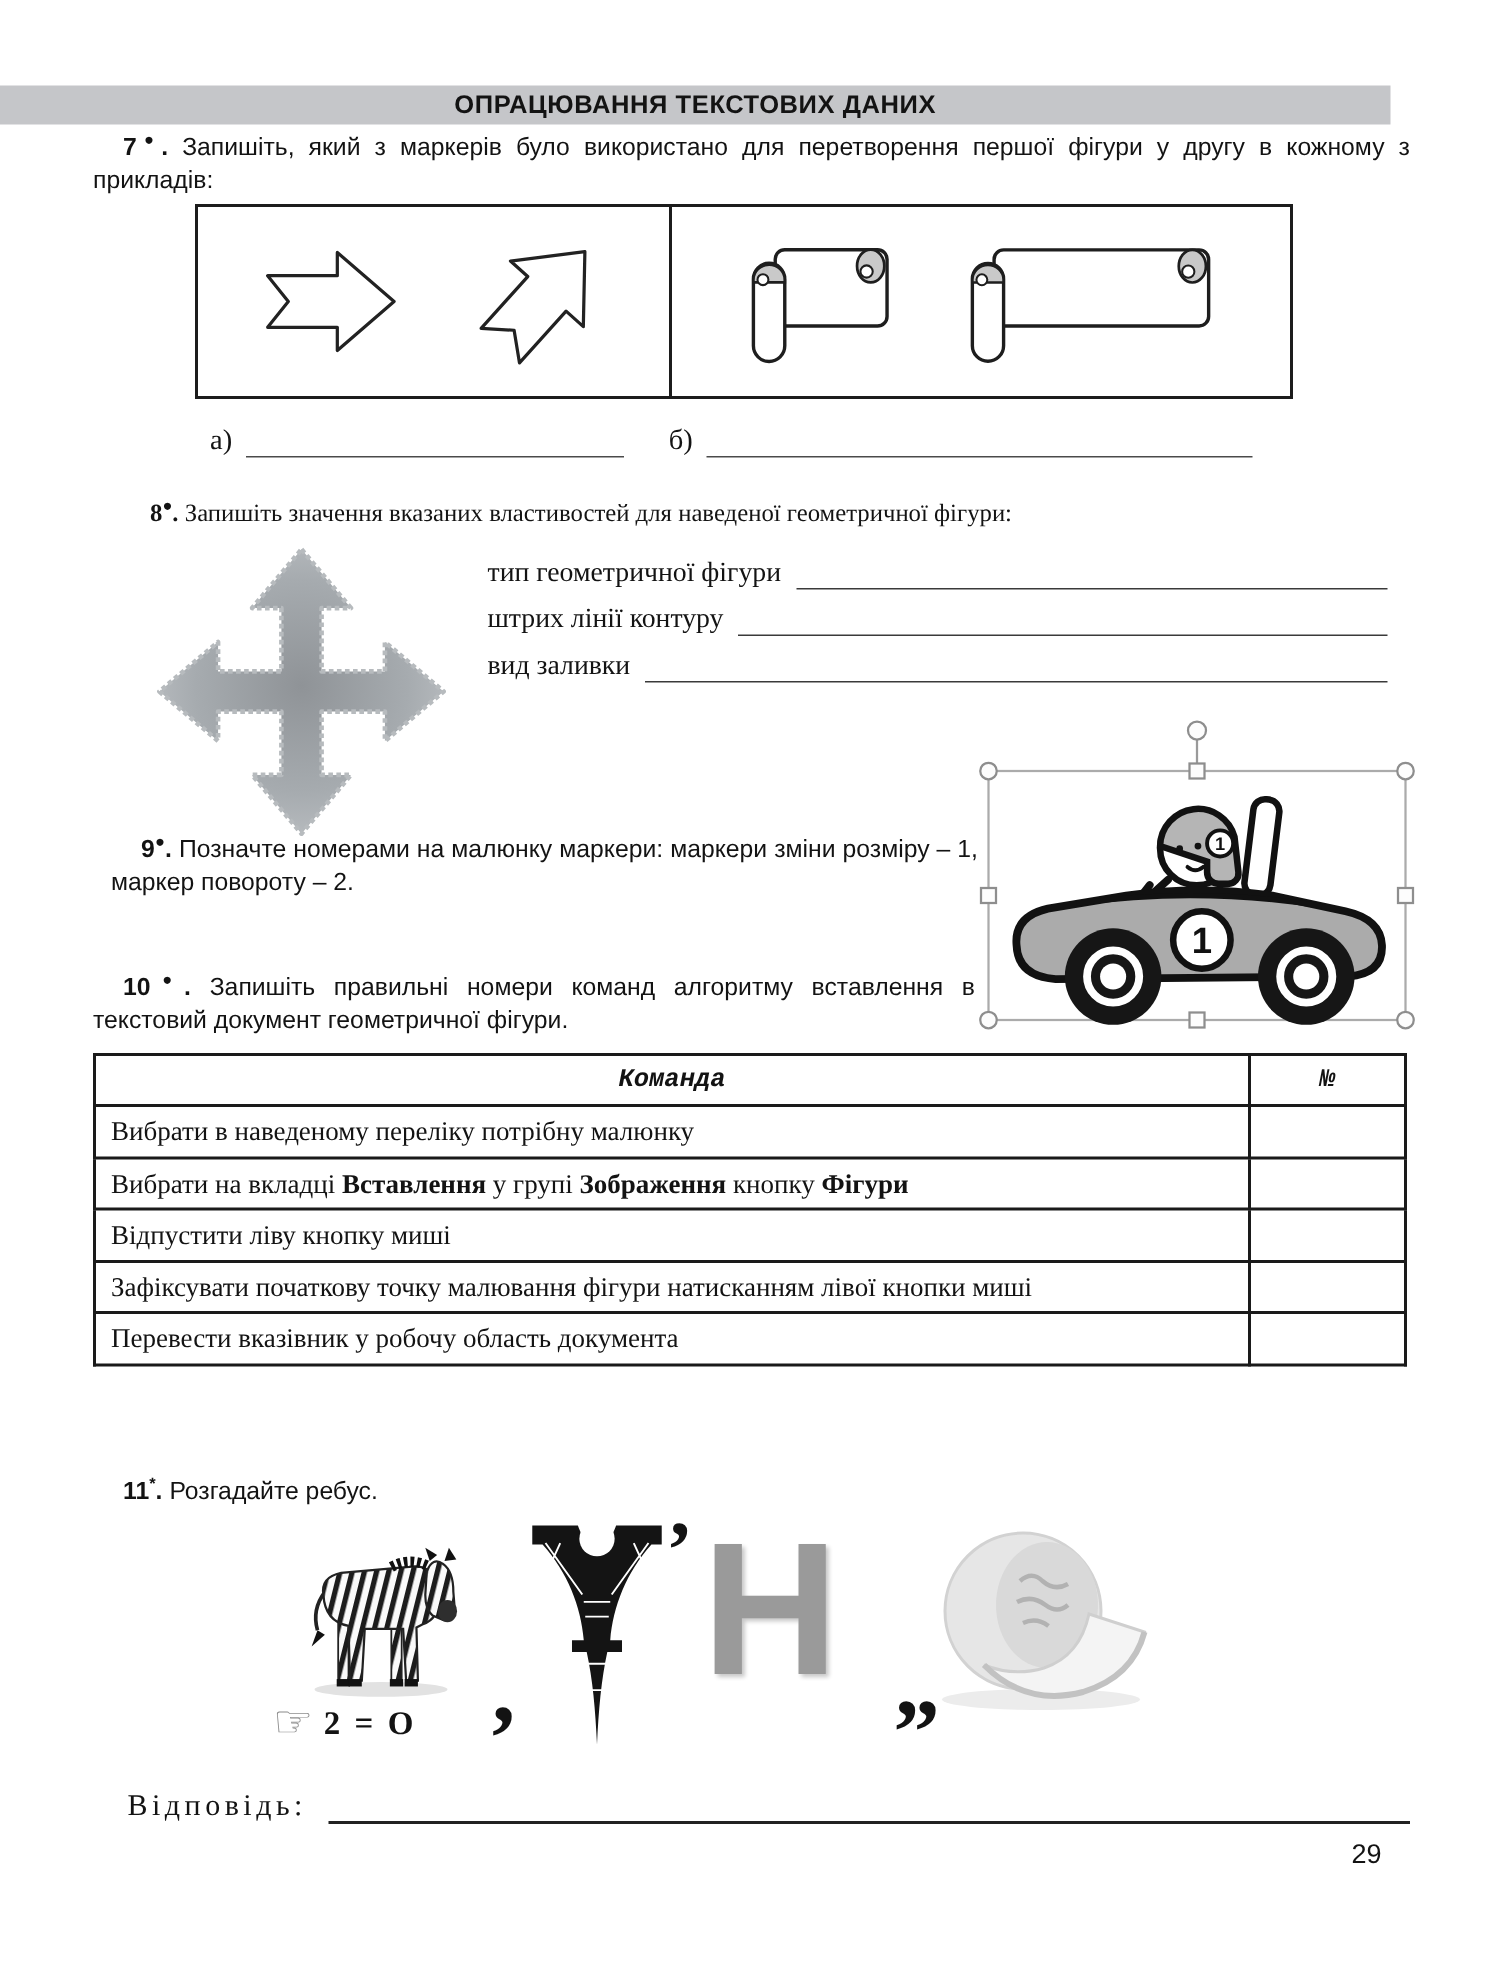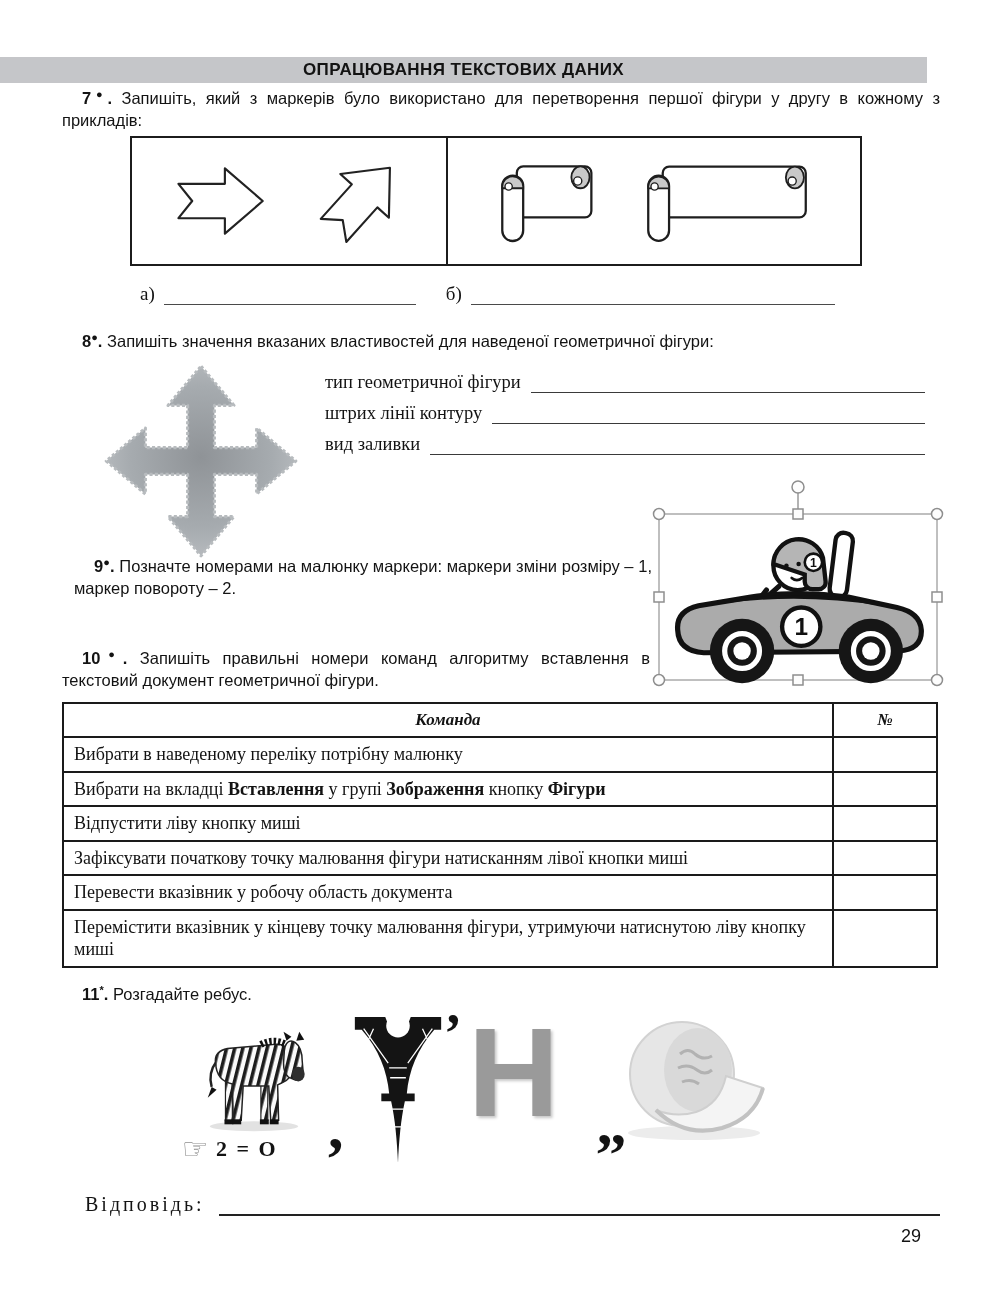--- a/index.html
+++ b/index.html
@@ -8,21 +8,21 @@
 
   
   .header-bar{position:absolute;left:0;top:57px;width:927px;height:26px;background:#c5c6c9;
         display:flex;align-items:center;justify-content:center;font-weight:bold;font-size:17px;letter-spacing:.4px;}
 
   
   .task{position:absolute;font-size:16.5px;line-height:1.33;text-align:justify;margin:0;}
   .tnum{font-weight:bold;}
   .tmark{font-size:11px;font-weight:bold;vertical-align:super;line-height:0;}
   #t7{left:62px;top:88px;width:878px;text-indent:20px;}
-  #t8{left:62px;top:331px;width:878px;text-indent:20px;}
+  #t8{left:80px;top:331px;width:878px;text-indent:20px;font-family:Liberation Serif, serif;}
   #t9{left:62px;top:556px;width:578px;text-indent:20px;margin-left:12px;}
   #t10{left:62px;top:648px;width:588px;text-indent:20px;}
   #t11{left:62px;top:984px;width:520px;text-indent:20px;text-align:left;}
 
   
   .figure-box{position:absolute;left:130px;top:136px;width:728px;height:126px;border:2px solid #1c1c1c;display:flex;}
   .fig-cell{display:flex;align-items:center;justify-content:space-evenly;height:100%;}
   .fig-cell.arrows{width:314px;border-right:2px solid #1c1c1c;}
   .fig-cell.scrolls{flex:1;}
   .arrow-svg{width:110px;height:86px;}
@@ -46,21 +46,21 @@
   .prop-label{white-space:nowrap;padding-right:10px;line-height:1.15;}
   .prop-line{flex:1;border-bottom:1.6px solid #3a3a3a;height:22px;}
 
   
   .car-widget{position:absolute;left:645px;top:476px;width:306px;height:216px;}
 
   
   .cmd-table{position:absolute;left:62px;top:702px;width:876px;border-collapse:collapse;
              font-family:"Liberation Serif",serif;font-size:18px;}
   .cmd-table th,.cmd-table td{border:2px solid #1a1a1a;}
-  .cmd-table thead th{font-family:Liberation Serif, serif;font-style:italic;font-weight:bold;
+  .cmd-table thead th{font-family:Liberation Mono, monospace;font-style:italic;font-weight:bold;
              font-size:17px;height:30px;text-align:center;}
   .cmd-table td.cmd-cell{padding:5px 10px;line-height:1.25;}
   .cmd-table td.num-cell,.cmd-table th.num-head{width:100px;}
 
   
   .rebus-item{position:absolute;}
   .zebra-svg{left:198px;top:1018px;width:112px;height:126px;}
   .zebra-hint{left:182px;top:1134px;display:flex;align-items:center;gap:7px;}
   .hand-glyph{font-family:"DejaVu Sans",sans-serif;font-size:30px;color:#8f8f8f;line-height:1;}
   .zebra-rule{font-family:"Liberation Serif",serif;font-weight:bold;font-size:22px;letter-spacing:2px;}
@@ -228,24 +228,20 @@
           <td class="num-cell"></td>
         </tr>
         <tr>
           <td class="cmd-cell"><span>Зафіксувати початкову точку малювання фігури натисканням лівої кнопки миші</span></td>
           <td class="num-cell"></td>
         </tr>
         <tr>
           <td class="cmd-cell"><span>Перевести вказівник у робочу область документа</span></td>
           <td class="num-cell"></td>
         </tr>
-        <tr>
-          <td class="cmd-cell"><span>Перемістити вказівник у кінцеву точку малювання фігури, утримуючи натиснутою ліву кнопку миші</span></td>
-          <td class="num-cell"></td>
-        </tr>
       </tbody>
   </table>
 
   <p class="task" id="t11"><span class="tnum">11</span><sup class="tmark">*</sup><span class="tnum">.</span> <span>Розгадайте ребус.</span></p>
 
   <svg class="rebus-item zebra-svg" viewBox="0 0 110 128">
     <defs>
       <pattern id="zstr" patternUnits="userSpaceOnUse" width="8" height="8" patternTransform="rotate(14)">
         <rect width="8" height="8" fill="#fafafa"></rect>
         <rect width="3.6" height="8" fill="#1c1c1c"></rect>

